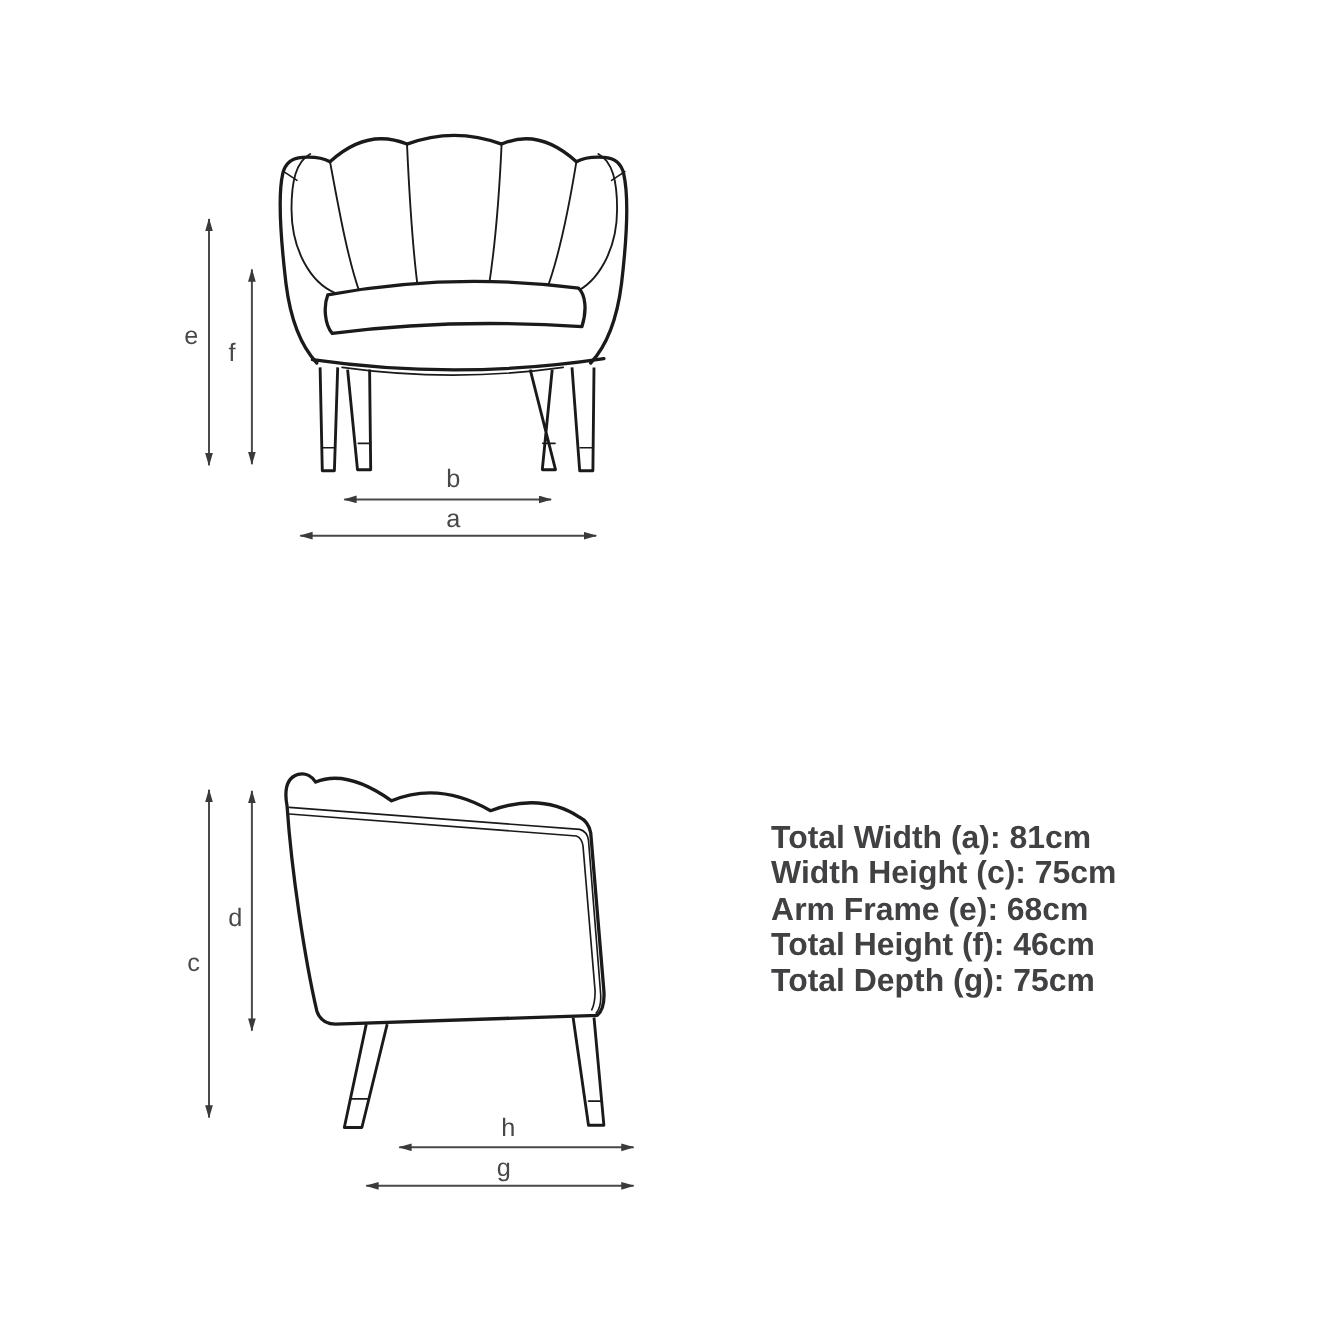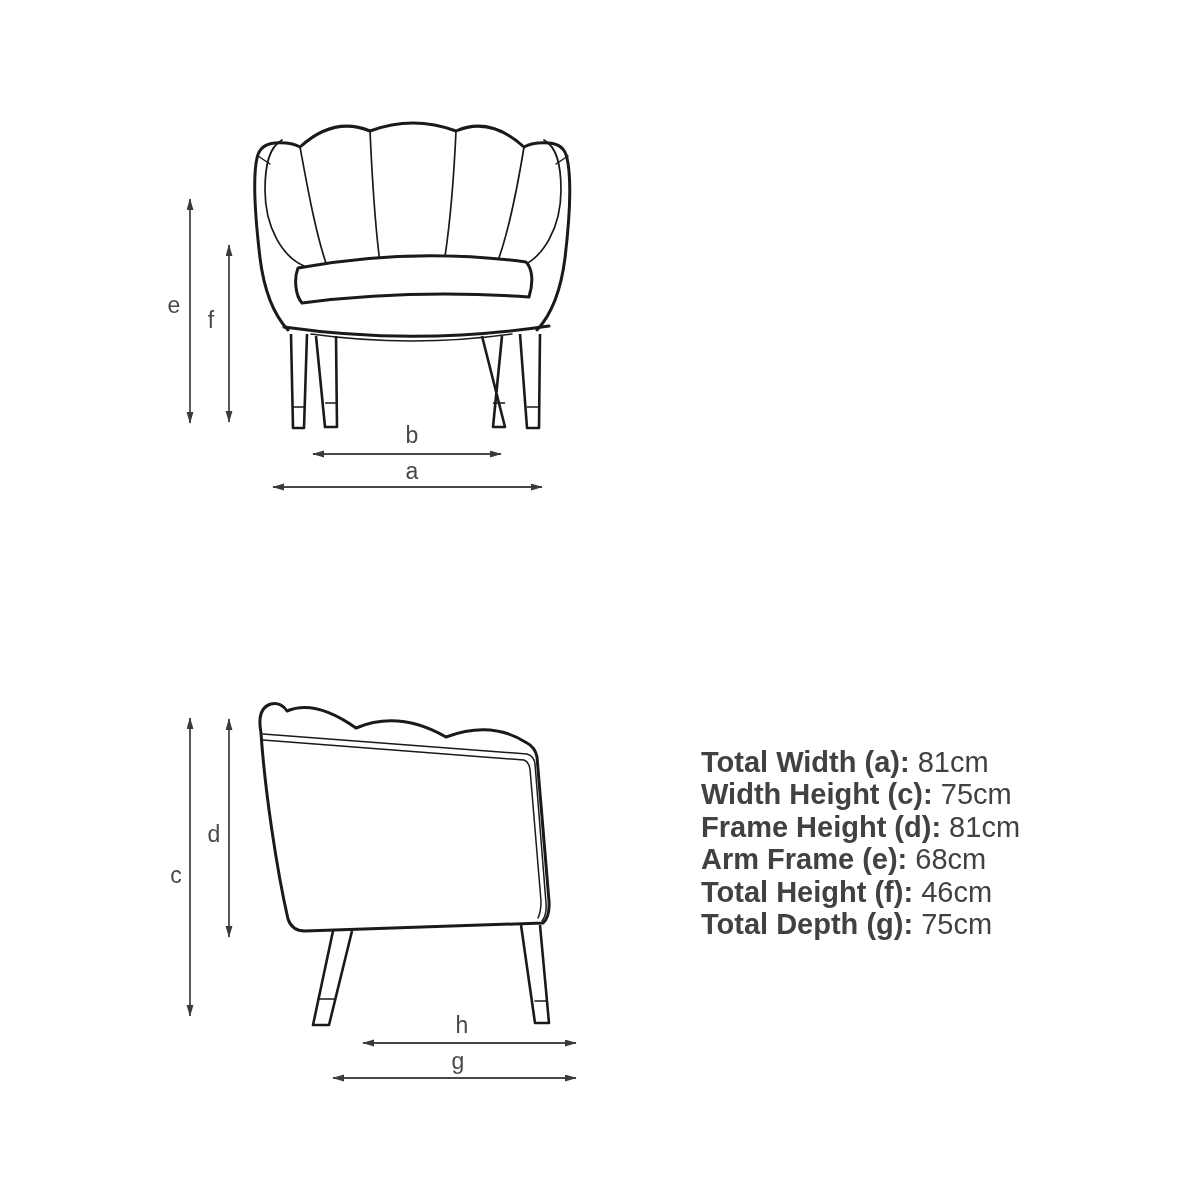--- a/index.html
+++ b/index.html
@@ -28,21 +28,21 @@
     position: absolute;
     left: 701px;
     top: 746px;
     color: #414042;
     font-size: 29px;
     line-height: 32.4px;
     white-space: nowrap;
   }
   .spec-row { display: block; }
   .spec-label { font-weight: bold; }
-  .spec-value { font-weight: normal; text-align: center; }
+  .spec-value { font-weight: bold; text-align: center; }
   
   .outline   { fill: none; stroke: #1a1a1a; stroke-width: 3;   stroke-linecap: round; stroke-linejoin: round; }
   .outline-f { fill: #ffffff; stroke: #1a1a1a; stroke-width: 3; stroke-linecap: round; stroke-linejoin: round; }
   .seam      { fill: none; stroke: #1a1a1a; stroke-width: 1.7; stroke-linecap: round; }
   .thin      { fill: none; stroke: #1a1a1a; stroke-width: 1.5; stroke-linecap: round; }
   .leg       { fill: #ffffff; stroke: #1a1a1a; stroke-width: 2.6; stroke-linejoin: round; }
   .dim-line  { stroke: #48484a; stroke-width: 1.8; fill: none; }
   .dim-label { fill: #48484a; font-family: "Liberation Sans", sans-serif; font-size: 23px; text-anchor: middle; }
 </style>
 </head>
@@ -164,19 +164,18 @@
       <g>
         <line class="dim-line" x1="333" y1="1078" x2="576" y2="1078" marker-start="url(#ah)" marker-end="url(#ah)"></line>
       </g>
       <text class="dim-label" x="458" y="1069">g</text>
     </g>
   </svg>
 
   <div class="spec-list">
     <span class="spec-row"><span class="spec-label">Total Width (a):</span><span class="spec-value"> 81cm</span></span>
     <span class="spec-row"><span class="spec-label">Width Height (c):</span><span class="spec-value"> 75cm</span></span>
-    <span class="spec-row"><span class="spec-label">Frame Height (d):</span><span class="spec-value"> 81cm</span></span>
     <span class="spec-row"><span class="spec-label">Arm Frame (e):</span><span class="spec-value"> 68cm</span></span>
     <span class="spec-row"><span class="spec-label">Total Height (f):</span><span class="spec-value"> 46cm</span></span>
     <span class="spec-row"><span class="spec-label">Total Depth (g):</span><span class="spec-value"> 75cm</span></span>
   </div>
 
 </div>
 
 </body></html>

